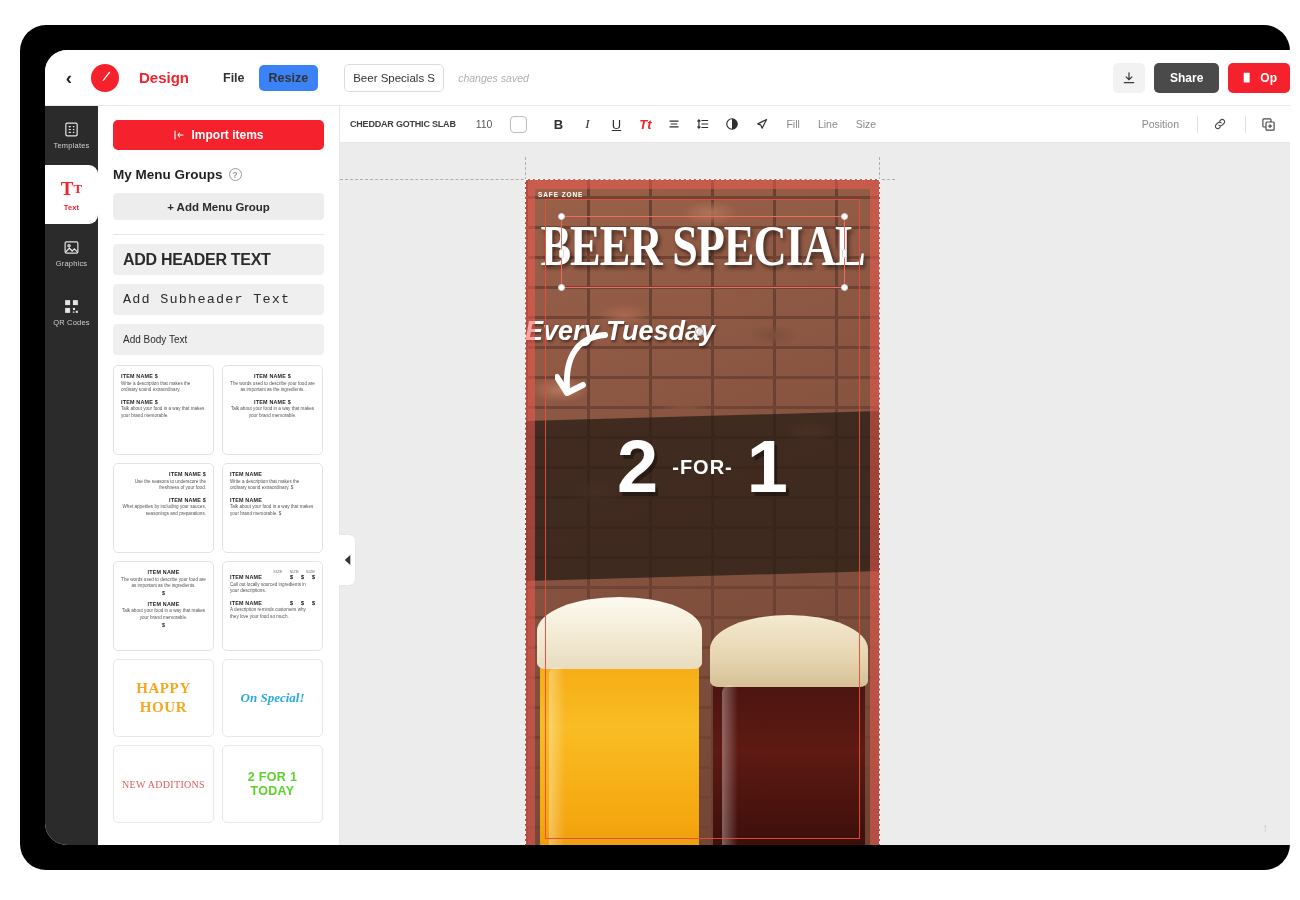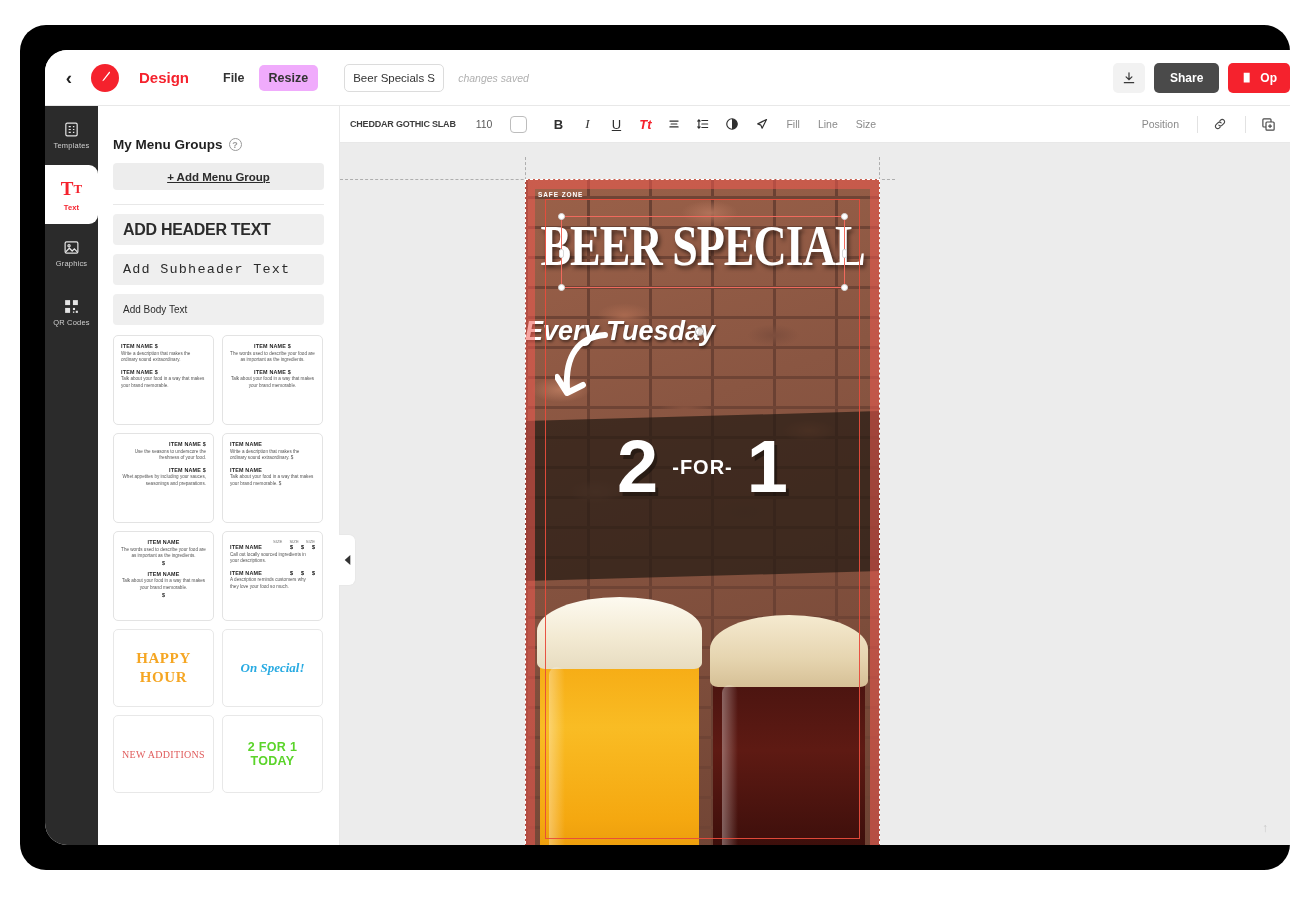--- a/index.html
+++ b/index.html
@@ -48,21 +48,21 @@
     width: 28px; height: 28px; border-radius: 50%;
     background: #f5222d;
     display: flex; align-items: center; justify-content: center;
   }
   .brand-name { color: #f5222d; font-size: 15px; font-weight: 700; }
   .menu-link {
     font-size: 12.5px; font-weight: 700; color: #333;
     padding: 6px 10px; border-radius: 5px; cursor: pointer;
     margin-right: 4px;
   }
-  .menu-link.chip { background: #f0abfc; }
+  .menu-link.chip { background: #3b82f6; }
   #doc-title-field {
     margin-left: 22px;
     width: 100px; height: 28px;
     border: 1px solid #dcdcdc; border-radius: 5px;
     background: #fff;
     font-size: 11.5px; color: #333;
     padding: 0 8px;
     font-family: "Liberation Sans", sans-serif;
   }
   #save-status {
@@ -137,21 +137,20 @@
     width: 13px; height: 13px; border-radius: 50%;
     border: 1.2px solid #9a9a9a; color: #9a9a9a;
     font-size: 9px; display: flex; align-items: center; justify-content: center;
     cursor: pointer;
   }
   #add-menu-group-button {
     margin-top: 11px; width: 100%; height: 27px;
     background: #ededed; border: none; border-radius: 4px;
     font-size: 11.5px; font-weight: 700; color: #2b2b2b; cursor: pointer;
     font-family: "Liberation Sans", sans-serif;
-    text-decoration: underline;
   }
   .panel-divider { margin-top: 14px; height: 1px; background: #e8e8e8; }
 
   .text-style-row {
     margin-top: 9px; width: 100%; height: 31px;
     background: #efefef; border-radius: 4px;
     display: flex; align-items: center; padding-left: 10px;
     cursor: pointer; color: #2b2b2b;
   }
   .ts-header { font-size: 16px; font-weight: 700; letter-spacing: -.3px;
@@ -465,20 +464,26 @@
             <rect x="18" y="18" width="3" height="3"></rect>
           <rect x="14" y="19" width="2" height="2"></rect>
         </svg>
       </span>
       <span class="rail-label">QR Codes</span>
     </div>
   </div>
 
   <div id="left-panel">
 
+    <button id="import-items-button">
+      <svg width="12" height="12" viewBox="0 0 24 24" fill="none" stroke="#fff" stroke-width="2.2" stroke-linecap="round">
+        <path d="M4 4v16M20 12H10M13 8l-3 4 3 4"></path>
+      </svg>
+      <span>Import items</span>
+    </button>
 
     <div id="menu-groups-heading">
       <span>My Menu Groups</span>
       <span class="help-circle">?</span>
     </div>
 
     <button id="add-menu-group-button">+ Add Menu Group</button>
 
     <div class="panel-divider"></div>
 

